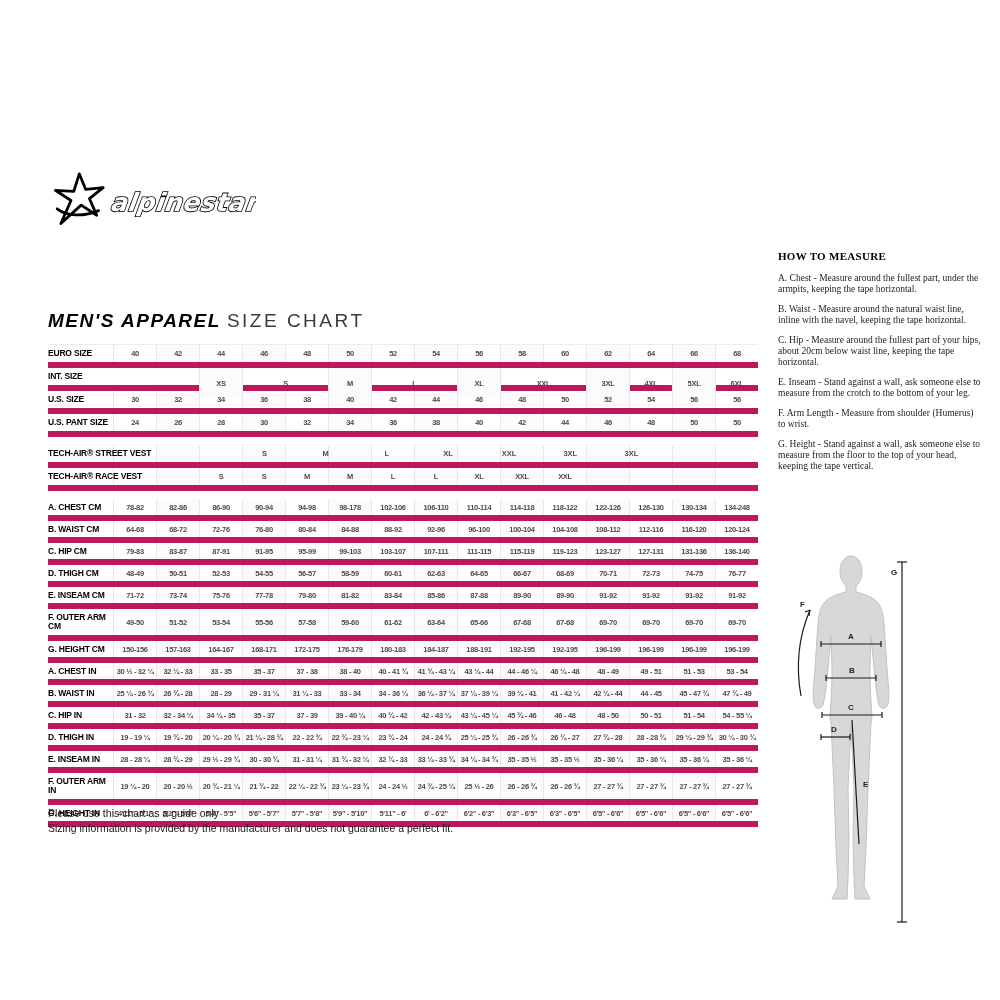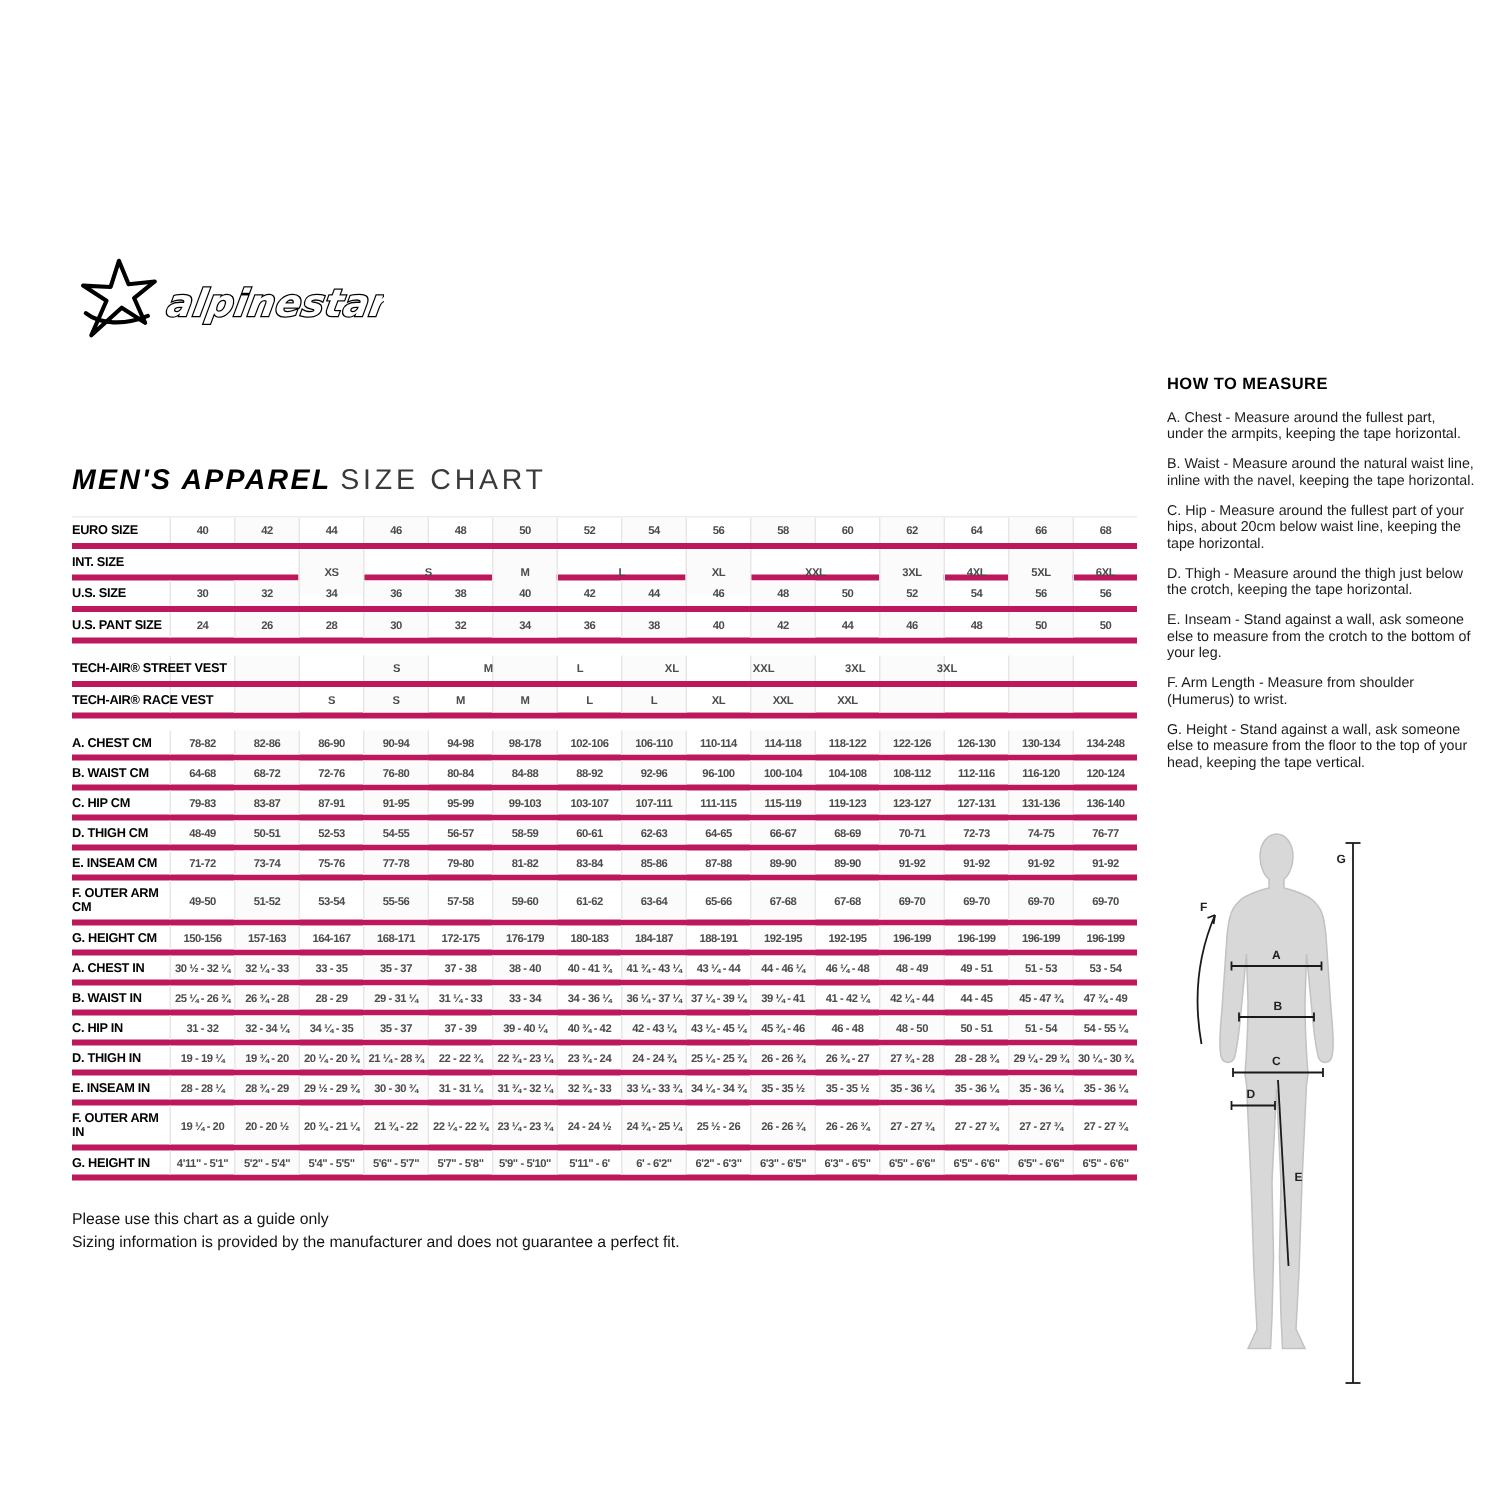--- a/index.html
+++ b/index.html
@@ -9,37 +9,37 @@
   
   #logo{position:absolute;left:46px;top:168px;width:210px;height:66px;}
 
   
   #title{position:absolute;left:48px;top:310px;font-size:19px;letter-spacing:1.5px;white-space:nowrap;}
   #title .main{font-weight:bold;font-style:italic;color:#000;}
   #title .sub{font-weight:400;color:#3a3a3a;letter-spacing:2.5px;margin-left:6px;}
 
   
   #size-table{position:absolute;left:48px;top:344px;width:710px;border-top:1px solid #ececec;}
-  .trow{position:relative;display:flex;height:17px;border-bottom:4px solid #be185d;align-items:stretch;}
+  .trow{position:relative;display:flex;height:17px;border-bottom:6px solid #be185d;align-items:stretch;}
   .trow.body{height:16px;}
   .trow.tall{height:26px;}
   .tlabel{width:65px;flex:0 0 65px;display:flex;align-items:center;
           font-size:8.5px;font-weight:bold;letter-spacing:-0.2px;color:#000;line-height:1.05;}
   .trow.tech .tlabel{white-space:nowrap;overflow:visible;z-index:2;}
   .tdata{flex:1;display:grid;grid-template-columns:repeat(15,1fr);}
   .cell{border-left:1px solid #e7e7e7;display:flex;align-items:center;justify-content:center;
         font-size:7.5px;font-weight:bold;color:#4c4c4c;letter-spacing:-0.3px;white-space:nowrap;overflow:hidden;}
   .cell:nth-child(even){background:#fbfbfb;}
   .tgap{height:8px;}
   .street-vals{position:absolute;left:186px;top:0;width:428px;height:100%;display:flex;z-index:3;}
   .street-vals .sv{flex:1;display:flex;align-items:center;justify-content:center;
         font-size:7.5px;font-weight:bold;color:#4c4c4c;}
 
   
-  #measure-panel{position:absolute;left:778px;top:250px;width:205px;}
+  #measure-panel{position:absolute;left:778px;top:250px;width:205px;font-family:Liberation Serif, serif;}
   #measure-title{font-size:11px;font-weight:bold;letter-spacing:0.3px;margin:0 0 11px 0;color:#000;}
   .measure-item{font-size:9.5px;line-height:11px;color:#1c1c1c;margin:0 0 9px 0;}
 
   
   #figure-wrap{position:absolute;left:788px;top:548px;width:182px;height:392px;}
 
   
   #footer{position:absolute;left:48px;top:806px;font-size:10.5px;line-height:15px;color:#141414;}
 </style>
 </head>
@@ -470,21 +470,20 @@
         </div>
       </div>
     </div>
 
   <div id="measure-panel">
     <h3 id="measure-title">HOW TO MEASURE</h3>
     <div id="measure-items">
         <p class="measure-item">A. Chest - Measure around the fullest part, under the armpits, keeping the tape horizontal.</p>
         <p class="measure-item">B. Waist - Measure around the natural waist line, inline with the navel, keeping the tape horizontal.</p>
         <p class="measure-item">C. Hip - Measure around the fullest part of your hips, about 20cm below waist line, keeping the tape horizontal.</p>
-        <p class="measure-item">D. Thigh - Measure around the thigh just below the crotch, keeping the tape horizontal.</p>
         <p class="measure-item">E. Inseam - Stand against a wall, ask someone else to measure from the crotch to the bottom of your leg.</p>
         <p class="measure-item">F. Arm Length - Measure from shoulder (Humerus) to wrist.</p>
         <p class="measure-item">G. Height - Stand against a wall, ask someone else to measure from the floor to the top of your head, keeping the tape vertical.</p>
       </div>
   </div>
 
   <div id="figure-wrap">
     <svg viewBox="0 0 182 392" width="182" height="392">
 
       <path d="M63,8 C57,8 52,14 52,23 C52,30 55,36 58,38 L58,44 C50,46 41,49 37,54

